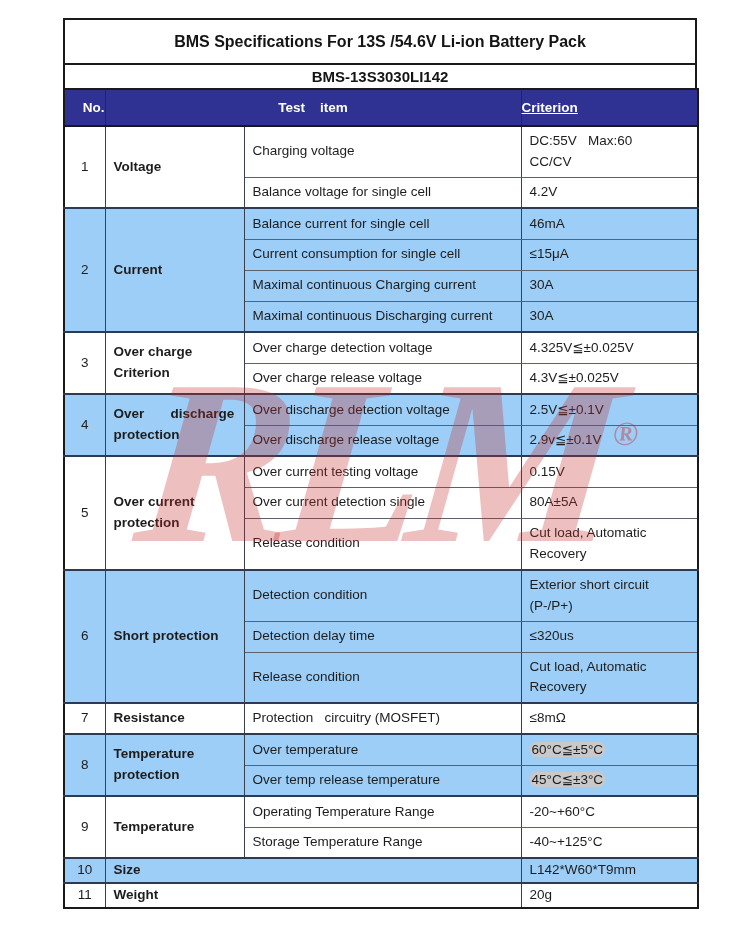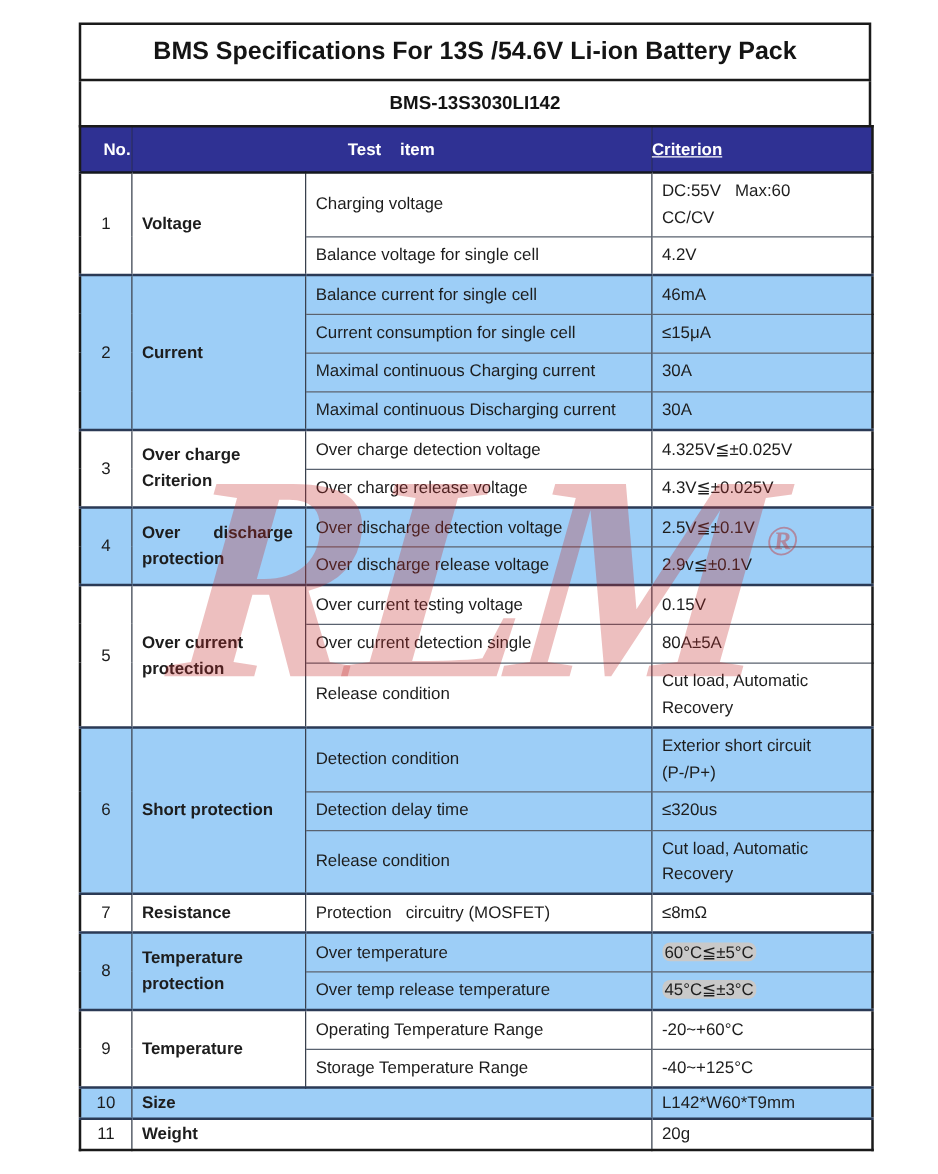--- a/index.html
+++ b/index.html
@@ -10,24 +10,24 @@
     font-family:"Liberation Sans","DejaVu Sans",sans-serif;
     position:relative;
     overflow:hidden;
   }
   .sheet { position:absolute; left:63px; top:18px; width:634px; }
 
   .title-box {
     width:634px; height:47px;
     border:2px solid #1a1a1a;
     display:flex; align-items:center; justify-content:center;
-    font-size:20px; font-weight:bold; color:#141414;
+    font-size:16px; font-weight:bold; color:#141414;
   }
   .subtitle-box {
-    width:634px; height:35px;
+    width:634px; height:23px;
     border:2px solid #1a1a1a; border-top:none; border-bottom:none;
     display:flex; align-items:center; justify-content:center;
     font-size:15px; font-weight:bold; color:#141414;
   }
 
   table.spec {
     width:634px; table-layout:fixed; border-collapse:collapse;
     border:2px solid #1a1a1a;
   }
   table.spec th {

